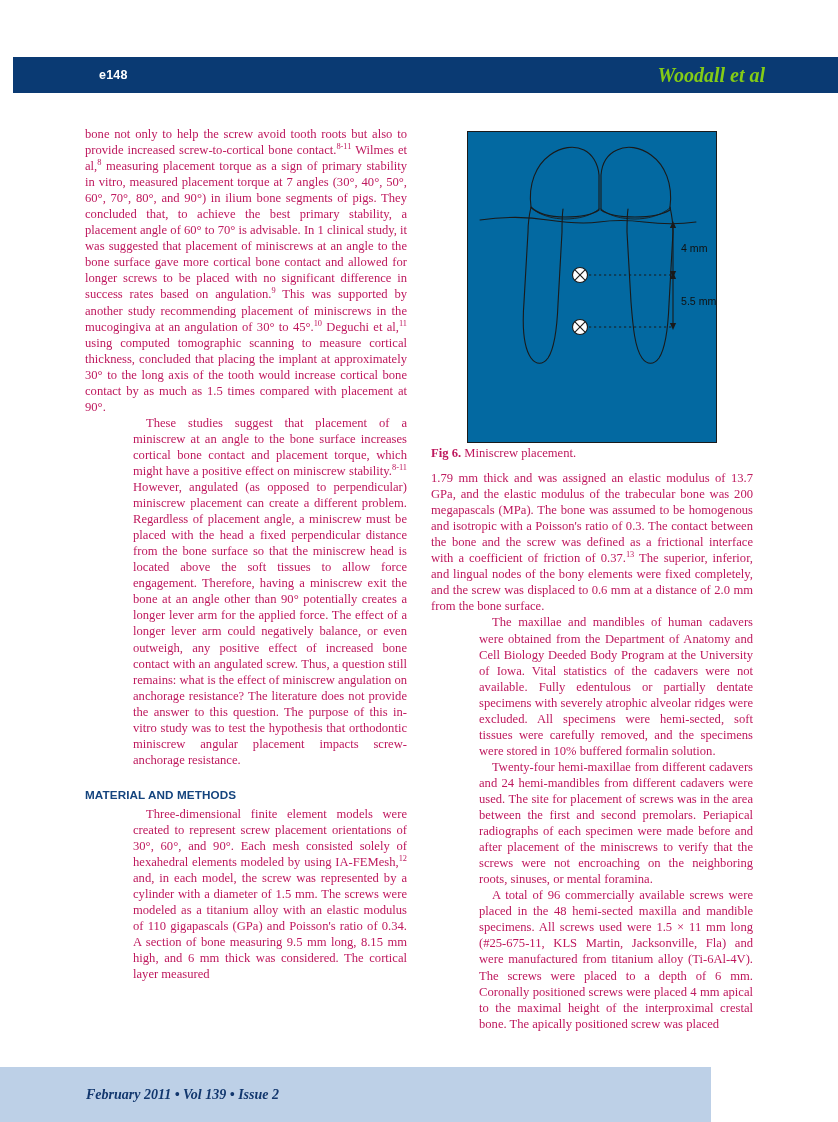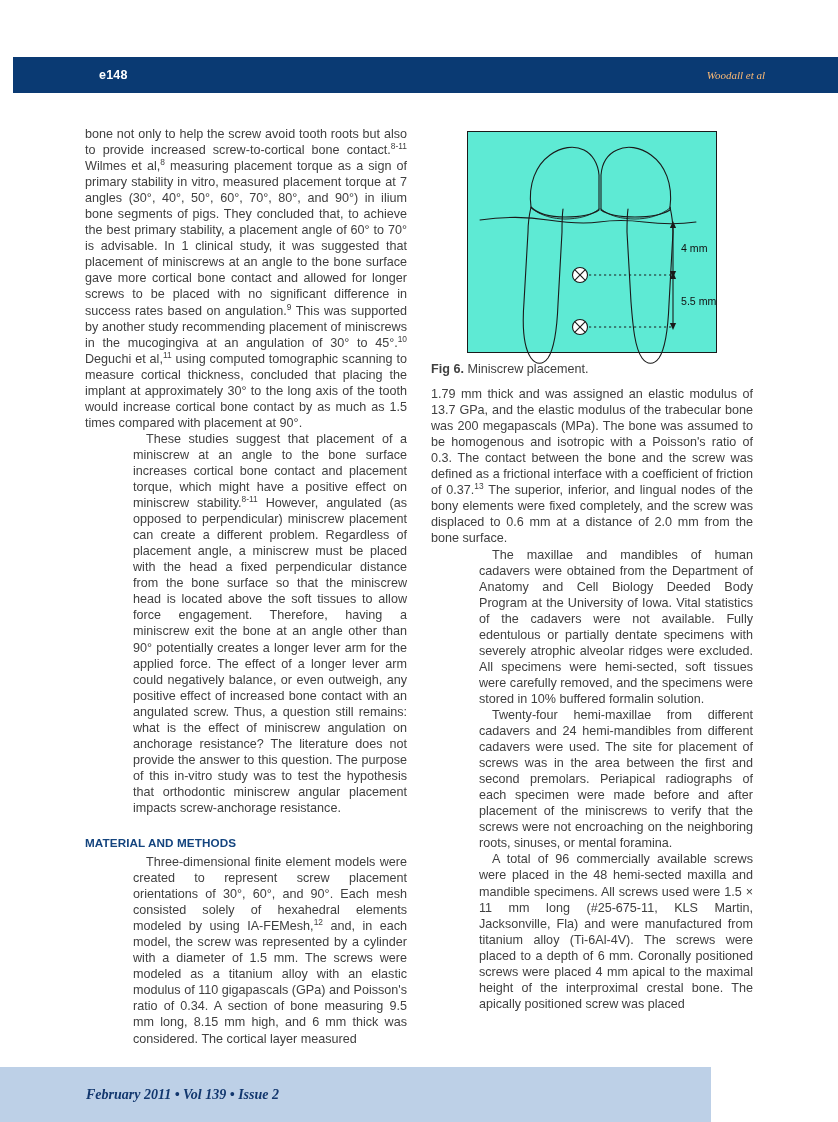--- a/index.html
+++ b/index.html
@@ -37,51 +37,51 @@
     margin-left: 13px;
   }
   .running-head .folio {
     color: #ffffff;
     font-family: "Liberation Sans", sans-serif;
     font-weight: bold;
     font-size: 12.5px;
     letter-spacing: 0.2px;
   }
   .running-head .authors {
-    color: #fdba74;
+    color: #84cc16;
     font-family: "Liberation Serif", serif;
     font-style: italic;
-    font-weight: normal;
-    font-size: 11px;
+    font-weight: bold;
+    font-size: 20px;
   }
 
   
   .columns {
     position: absolute;
     left: 85px;
     top: 126px;
     width: 668px;
     height: 910px;
   }
   .col {
     position: absolute;
     top: 0;
     width: 322px;
   }
   .col-left  { left: 0; }
   .col-right { left: 346px; }
 
   .col p {
     margin: 0;
-    font-family: Liberation Sans, sans-serif;
+    font-family: Liberation Serif, serif;
     font-size: 12.6px;
     line-height: 16.05px;
     text-align: justify;
     text-justify: inter-word;
-    color: #404040;
+    color: #be185d;
     hyphens: manual;
   }
   .col p.indent { text-indent: 13px; margin-left: 48px; }
 
   sup {
     font-size: 8.4px;
     vertical-align: super;
     line-height: 0;
   }
 
@@ -97,25 +97,25 @@
   }
 
   
   .figure-block {
     position: relative;
     width: 322px;
     margin: 0 0 9px 0;
   }
   .figure-frame {
     position: relative;
-    margin: 5px auto 8px auto;
+    margin: 5px auto 2px auto;
     width: 250px;
-    height: 222px;
+    height: 312px;
     border: 1.3px solid #1a1a1a;
-    background: #5eead4;
+    background: #0369a1;
     box-sizing: border-box;
   }
   .figure-frame svg { display: block; }
   .figure-caption {
     margin: 11px 0 0 0;
     text-align: center;
     font-family: "Liberation Sans", sans-serif;
     font-size: 11.6px;
     color: #111111;
   }

